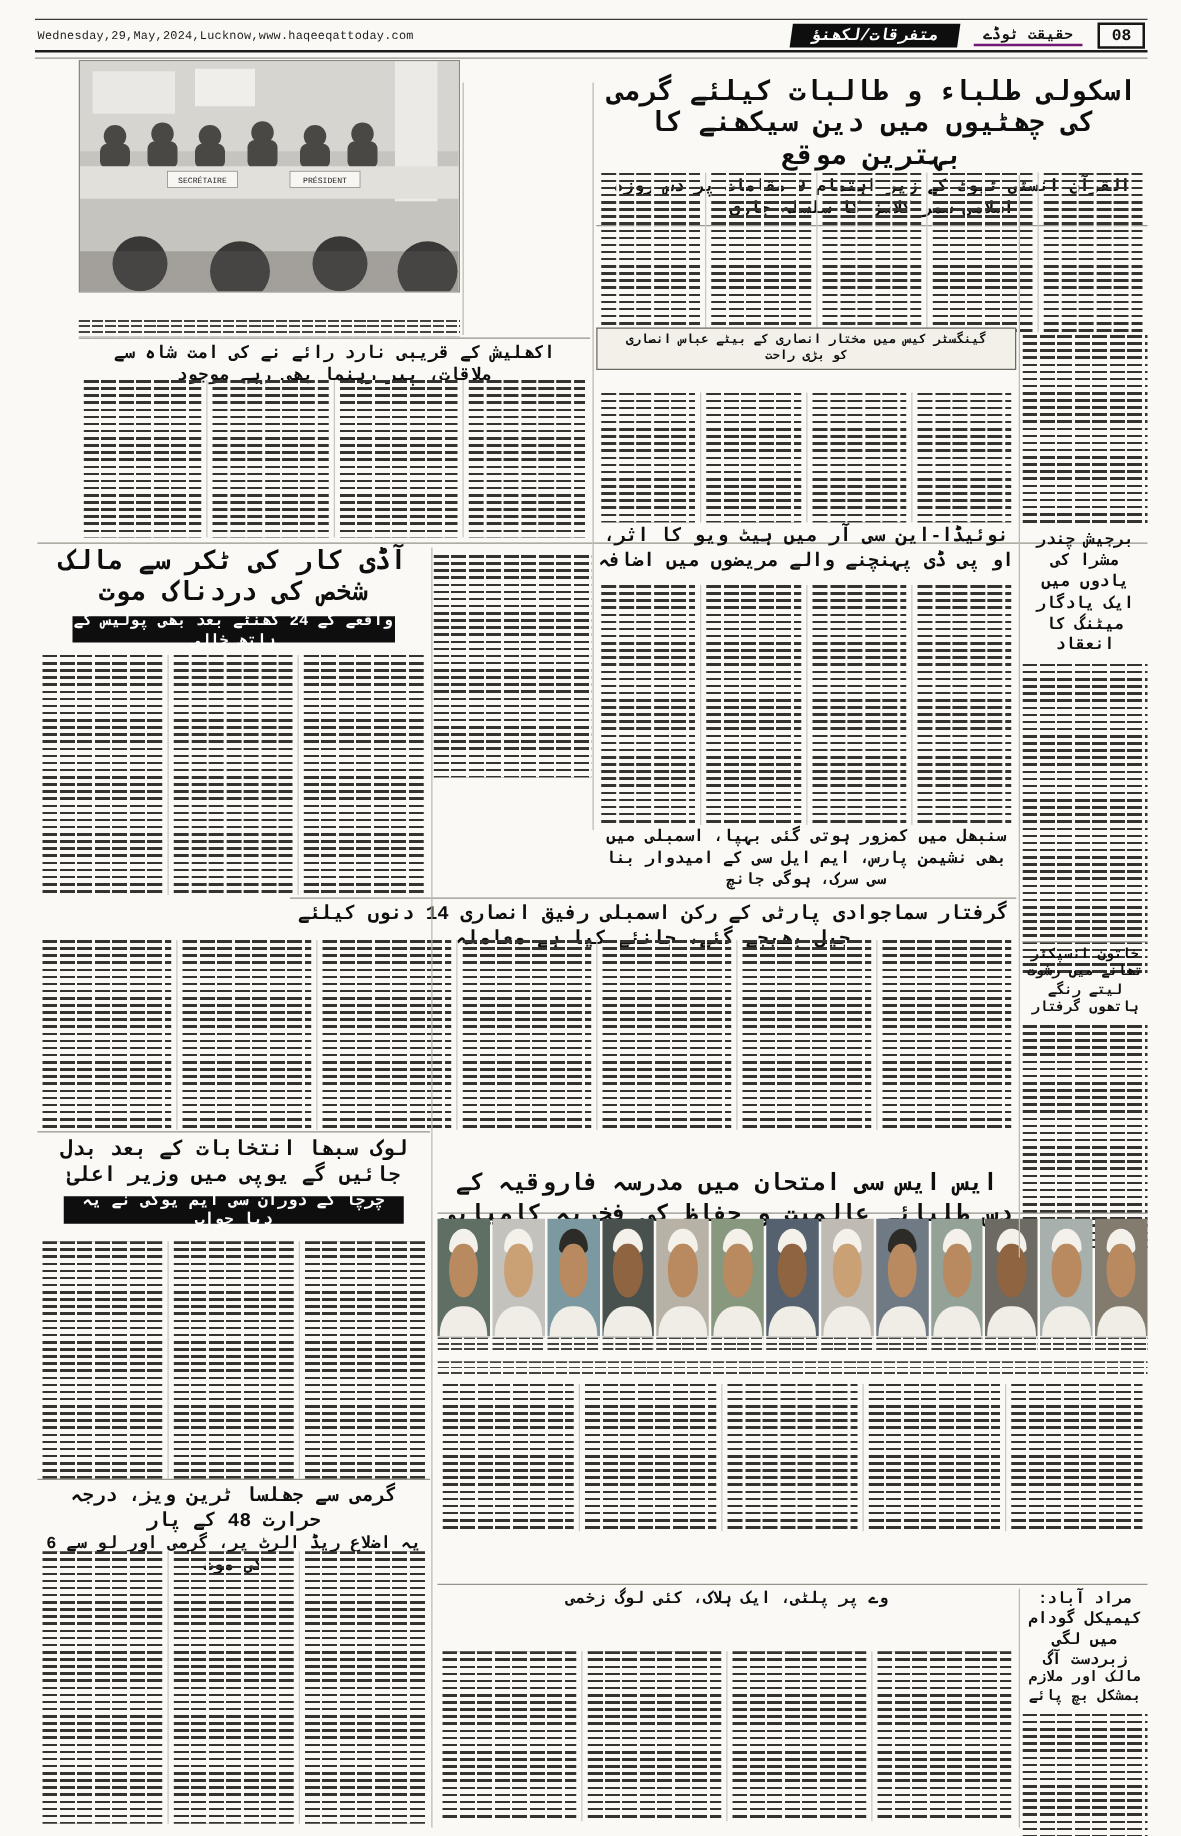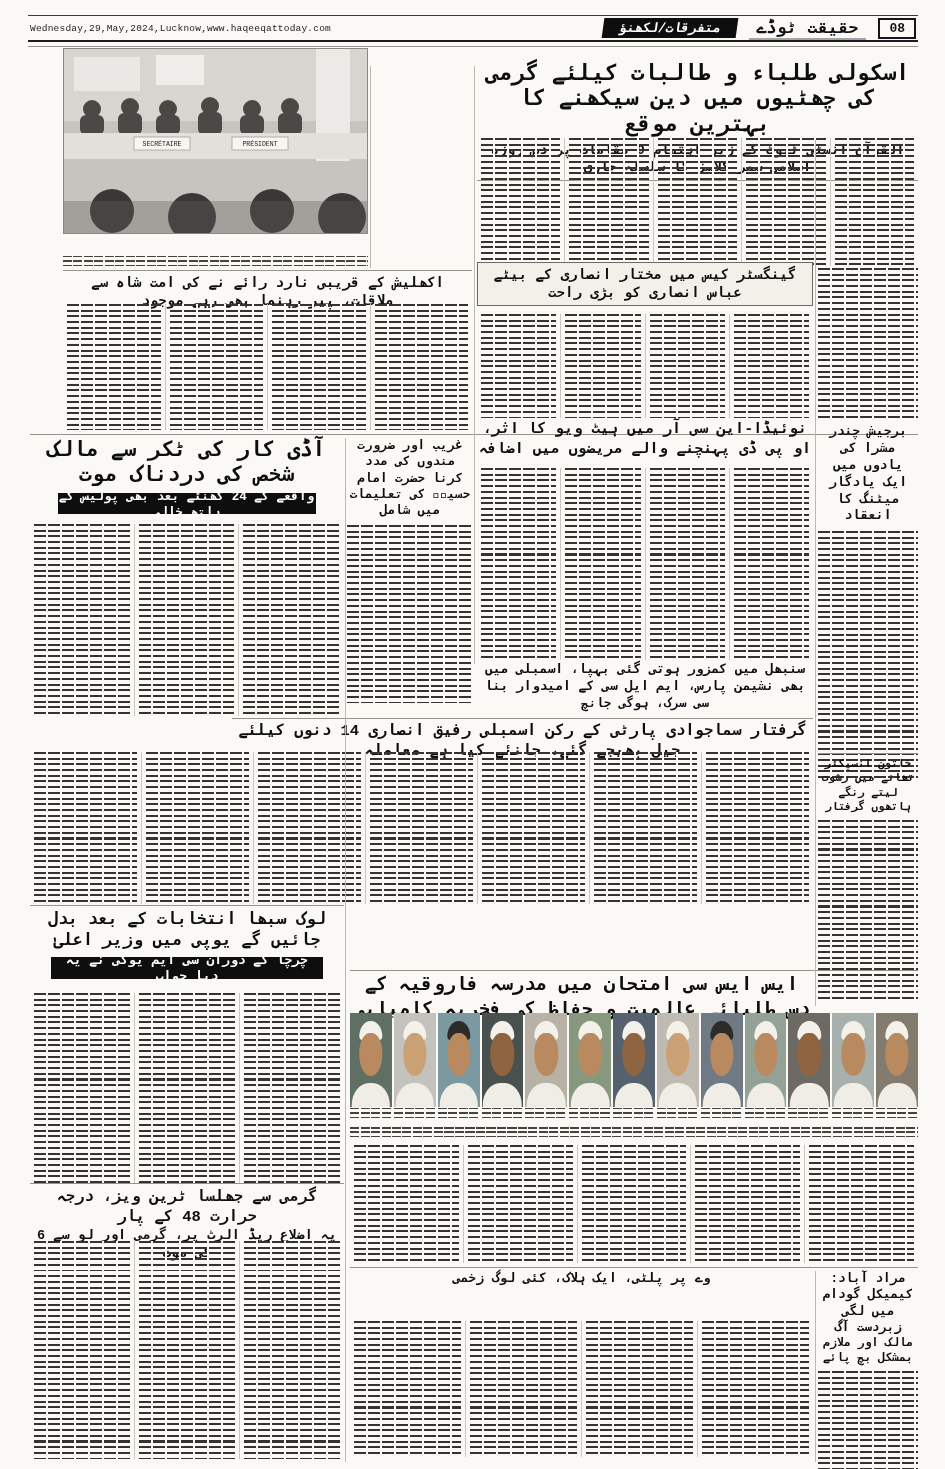--- a/index.html
+++ b/index.html
@@ -19,21 +19,21 @@
   .ft.sm{background-image:repeating-linear-gradient(to right,transparent 0 9px,#faf9f5 9px 10.5px),
                           repeating-linear-gradient(to bottom,#45433e 0 1.5px,transparent 1.5px 4.3px)}
   .blackbox{background:#0e0e0e;color:#fff;direction:rtl;font-weight:bold;text-align:center;
             display:flex;align-items:center;justify-content:center}
   
   #header{left:28px;top:15px;width:890px;height:27px;border-top:1px solid #3a3a3a;border-bottom:2px solid #1c1c1c;
           display:flex;align-items:center;justify-content:space-between;padding:0 2px}
   #header .date{font-size:9.5px;letter-spacing:.2px;color:#1c1c1c}
   #header .right{display:flex;align-items:center;gap:12px}
   #header .secbox{font-size:13px;padding:2px 16px;transform:skewX(-8deg)}
-  #header .mast{font-weight:bold;font-size:17px;direction:rtl;padding:0 8px;border-bottom:2px solid #a3a3a3}
+  #header .mast{font-weight:bold;font-size:12px;direction:rtl;padding:0 8px;border-bottom:2px solid #701a75}
   #header .pno{border:2px solid #161616;font-weight:bold;font-size:13px;padding:0 9px;line-height:17px}
   
   .cell{flex:1;display:flex;flex-direction:column;gap:1px;min-width:0}
   .pic{position:relative;height:94px;overflow:hidden;background:#8d968f}
   .nm{height:12px}
   .cap{position:absolute;left:50%;top:9%;width:56%;height:22%;transform:translateX(-50%);
        border-radius:50% 50% 45% 45%/75% 75% 25% 25%;background:#f3f1ea}
   .face{position:absolute;left:50%;top:21%;width:56%;height:46%;transform:translateX(-50%);
         border-radius:46% 46% 50% 50%;background:#b98a60}
   .torso{position:absolute;bottom:0;left:50%;transform:translateX(-50%);width:92%;height:26%;
@@ -128,21 +128,21 @@
           </div>
       </div>
     </div>
   </div>
 
   <div class="abs" style="left:818px;top:268px;width:100px;height:152px">
     <div class="ft"></div>
   </div>
 
   <div class="abs" style="left:477px;top:262px;width:336px;height:158px">
-    <div class="hl" style="font-size:14px;border:1.5px solid #6b6961;background:#f2f0e9;padding:3px 14px">گینگسٹر کیس میں مختار انصاری کے بیٹے عباس انصاری کو بڑی راحت</div>
+    <div class="hl" style="font-size:10px;border:1.5px solid #6b6961;background:#f2f0e9;padding:3px 14px">گینگسٹر کیس میں مختار انصاری کے بیٹے عباس انصاری کو بڑی راحت</div>
     <div style="position:absolute;left:0;top:52px;width:336px;height:104px">
       <div class="cols">
         <div class="c">
             <div class="ft"></div>
           </div>
         <div class="c">
             <div class="ft"></div>
           </div>
         <div class="c">
             <div class="ft"></div>
@@ -189,21 +189,20 @@
             <div class="ft"></div>
           </div>
         <div class="c">
             <div class="ft"></div>
           </div>
       </div>
     </div>
   </div>
 
   <div class="abs" style="left:347px;top:438px;width:126px;height:262px">
-    <div class="hl" style="font-size:12.5px">غریب اور ضرورت مندوں کی مدد کرنا حضرت امام حسینؓ کی تعلیمات میں شامل</div>
     <div class="ft" style="height:178px;margin-top:6px"></div>
   </div>
 
   <div class="abs" style="left:477px;top:420px;width:336px;height:244px">
     <div class="hl" style="font-size:15px">نوئیڈا-این سی آر میں ہیٹ ویو کا اثر، او پی ڈی پہنچنے والے مریضوں میں اضافہ</div>
     <div style="position:absolute;left:0;top:48px;width:336px;height:192px">
       <div class="cols">
         <div class="c">
             <div class="ft"></div>
           </div>
@@ -279,21 +278,21 @@
             <div class="ft"></div>
           </div>
         <div class="c">
             <div class="ft"></div>
           </div>
       </div>
     </div>
   </div>
 
   <div class="hr" style="left:350px;top:970px;width:568px"></div>
-  <div class="abs" style="left:350px;top:973px;width:568px;height:294px">
+  <div class="abs" style="left:350px;top:935px;width:568px;height:294px">
     <div class="hl" style="width:463px;font-size:19px">ایس ایس سی امتحان میں مدرسہ فاروقیہ کے دس طلبائے عالمیت و حفاظ کی فخریہ کامیابی</div>
     <div style="position:absolute;left:0;top:40px;width:568px;height:110px;display:flex;gap:2px">
       <div class="cell">
           <div class="pic">
             <div class="cap"></div>
             <div class="face"></div>
             <div class="torso"></div>
           </div>
           <div class="ft sm nm"></div>
         </div>

